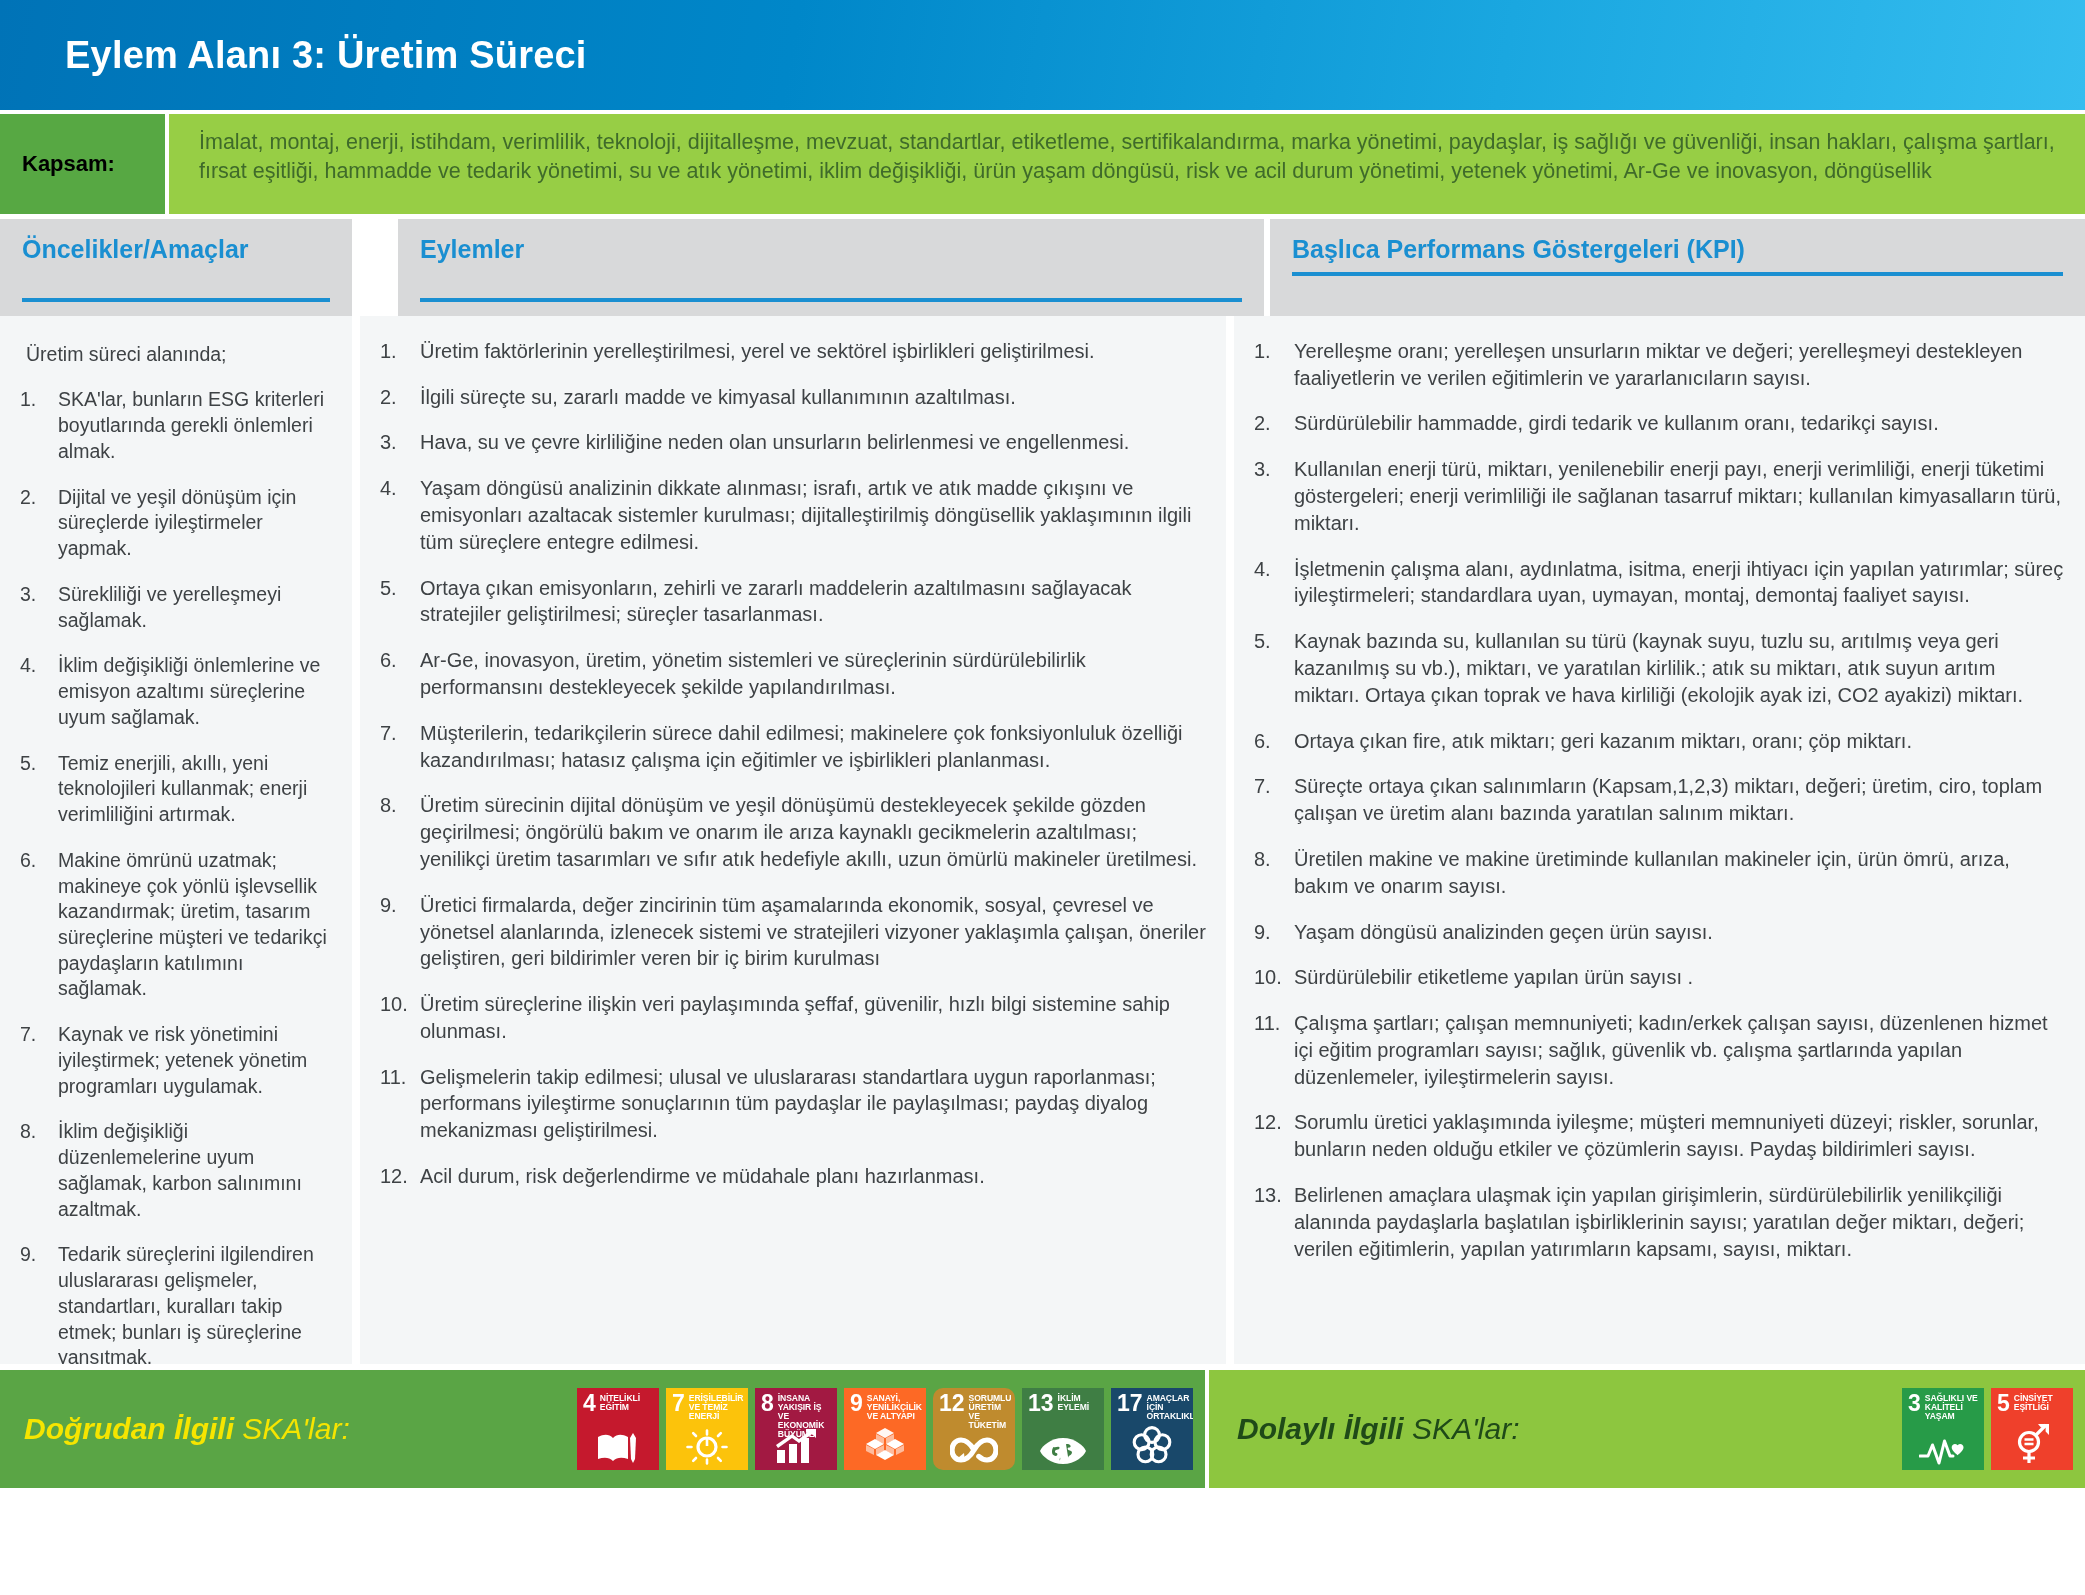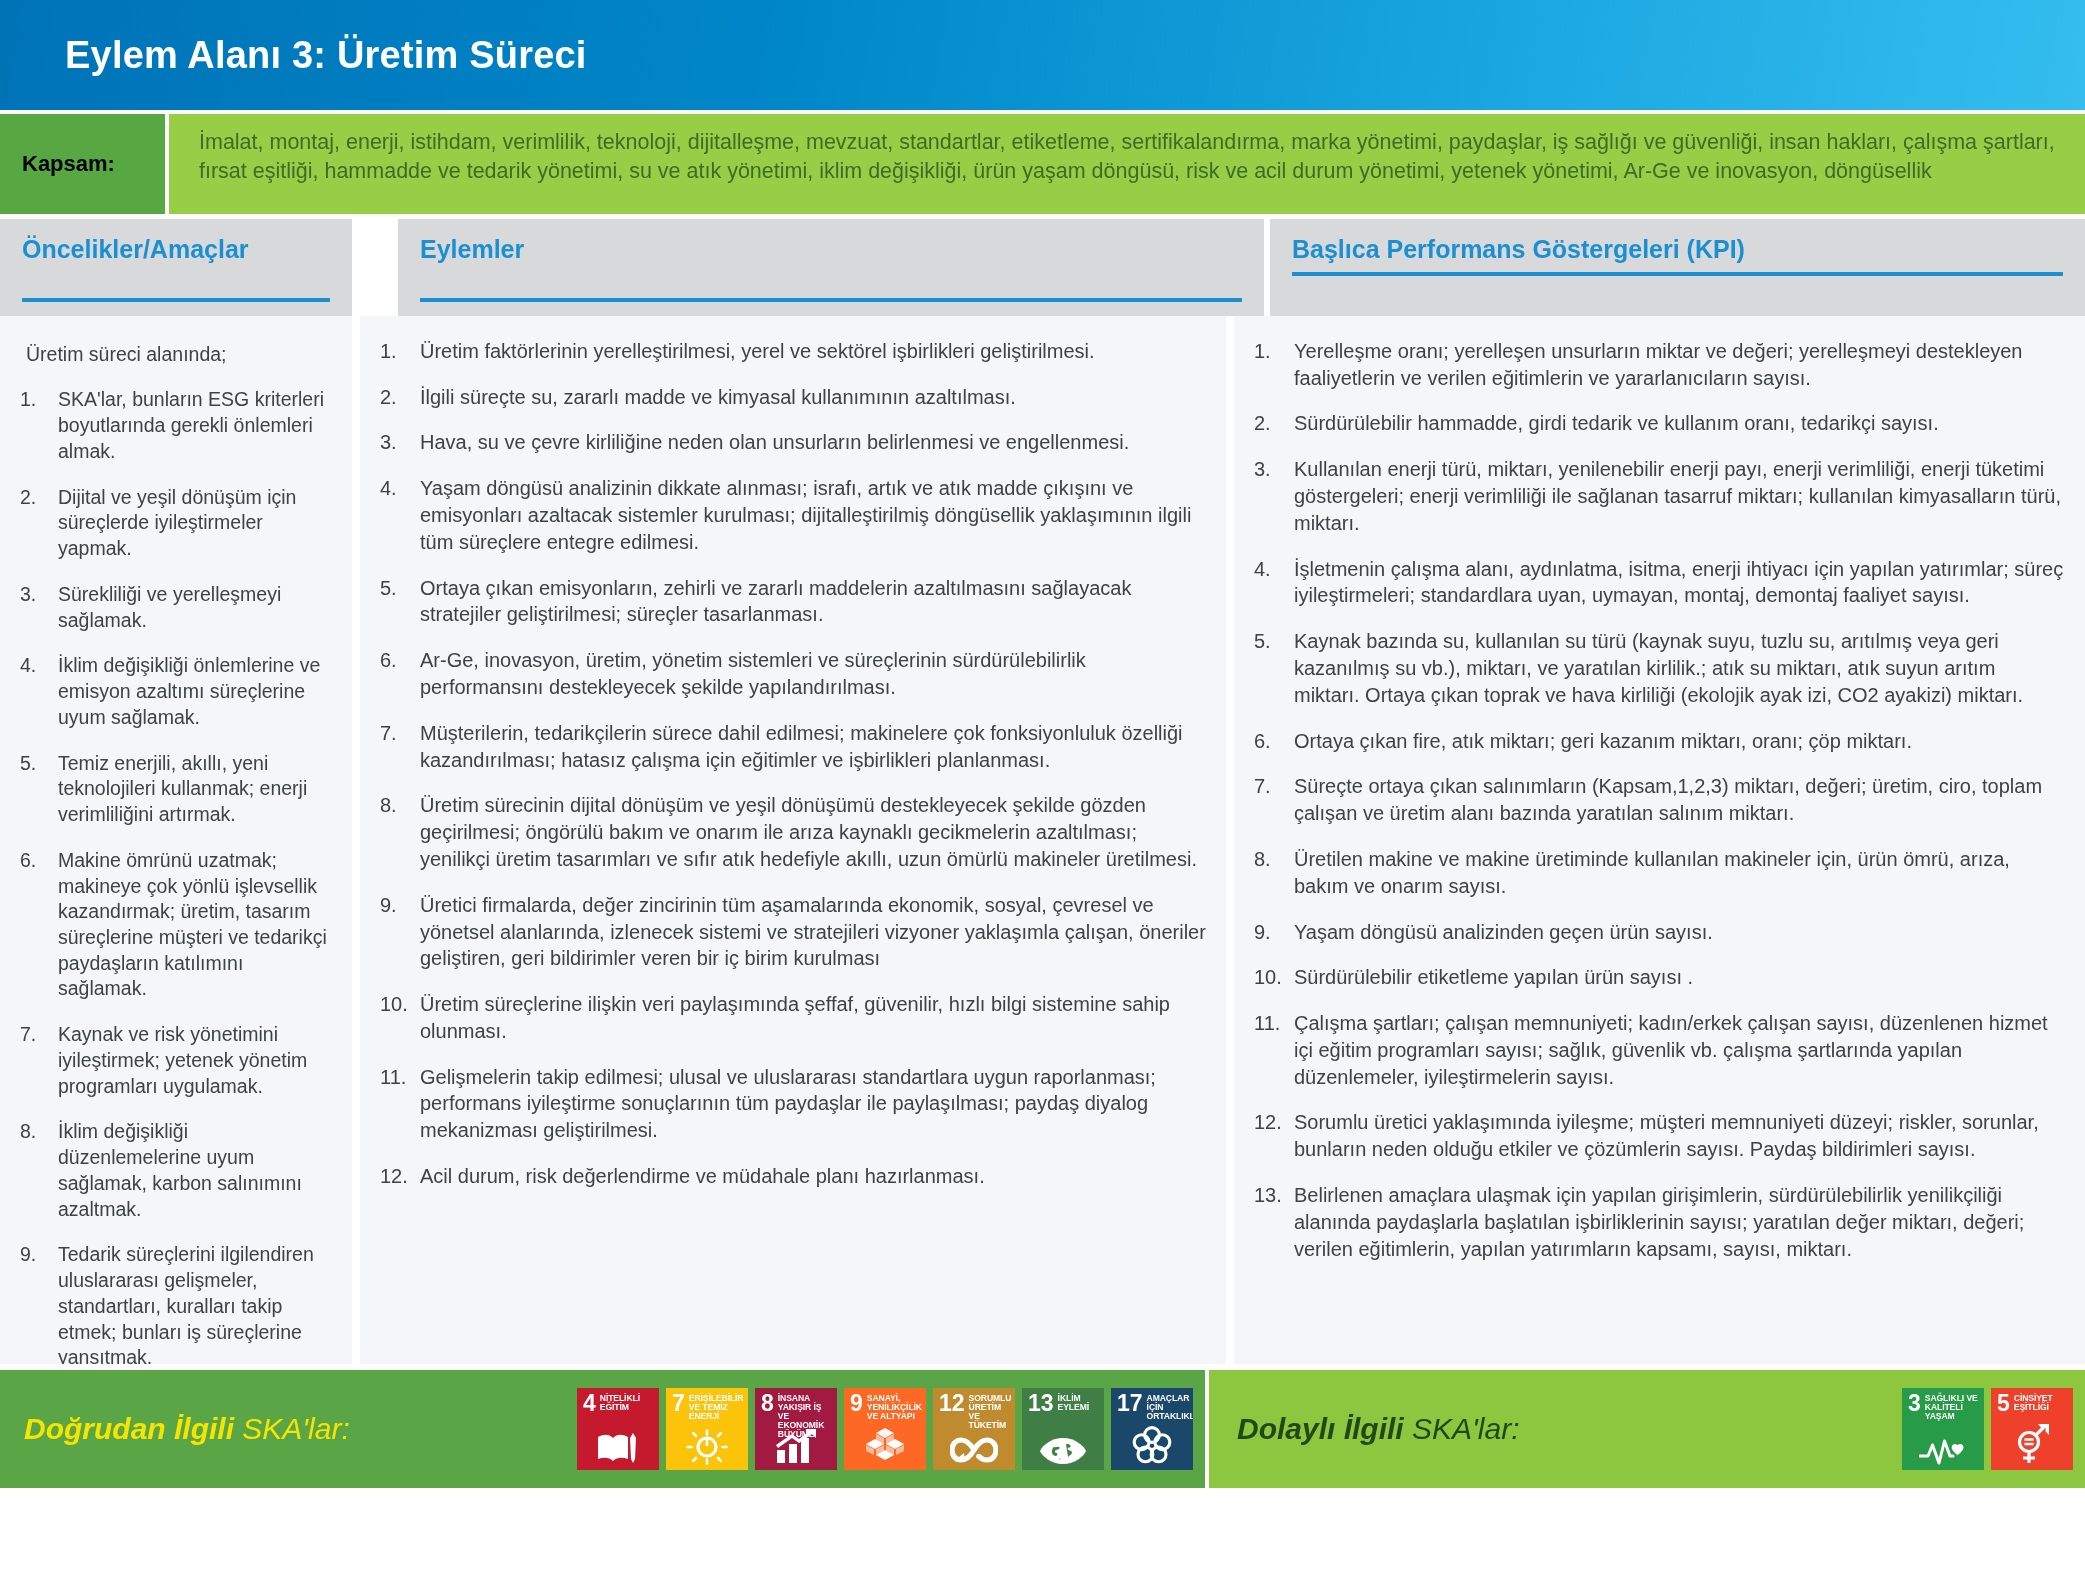--- a/index.html
+++ b/index.html
@@ -361,21 +361,21 @@
                 <g fill="#fff">
                   <path d="M21 1l9 5-9 5-9-5z" opacity=".95"></path>
                   <path d="M11 12l9 5-9 5-9-5z"></path>
                   <path d="M31 12l9 5-9 5-9-5z"></path>
                   <path d="M21 23l9 5-9 5-9-5z"></path>
                   <path d="M12 7v6l8 4v-6zM30 7v6l-8 4v-6zM2 18v6l8 4v-6zM20 18v6l-8 4v-6zM22 18v6l8 4v-6zM40 18v6l-8 4v-6z" opacity=".55"></path>
                 </g>
               </svg>
             </div>
           </div>
-          <div class="sdg" style="background: rgb(191, 139, 46);">
+          <div class="sdg" style="background: rgb(191, 139, 46); border-radius: 10px;">
             <div class="sdg-top">
               <span class="sdg-num">12</span>
               <span class="sdg-name">SORUMLU ÜRETİM VE TÜKETİM</span>
             </div>
             <div class="sdg-art">
               <svg width="48" height="30" viewBox="0 0 48 30">
                 <g fill="none" stroke="#fff" stroke-width="5.2" stroke-linecap="round">
                   <path d="M24 15c-4-7-8-10-13-10C5.5 5 2 9.5 2 15s3.5 10 9 10c5 0 9-3 13-10 4-7 8-10 13-10 5.5 0 9 4.5 9 10s-3.5 10-9 10c-3 0-5.7-1.2-8.2-3.6"></path>
                 </g>
                 <path fill="#fff" d="M14 18l-5.5 4.5L15 27z"></path>

